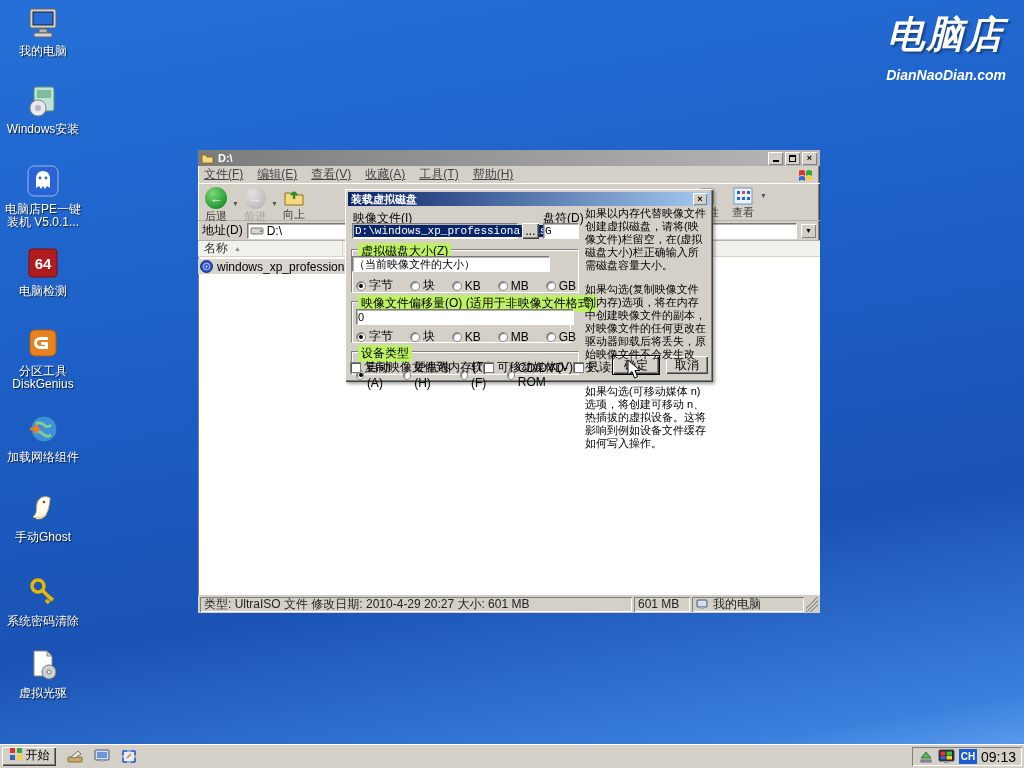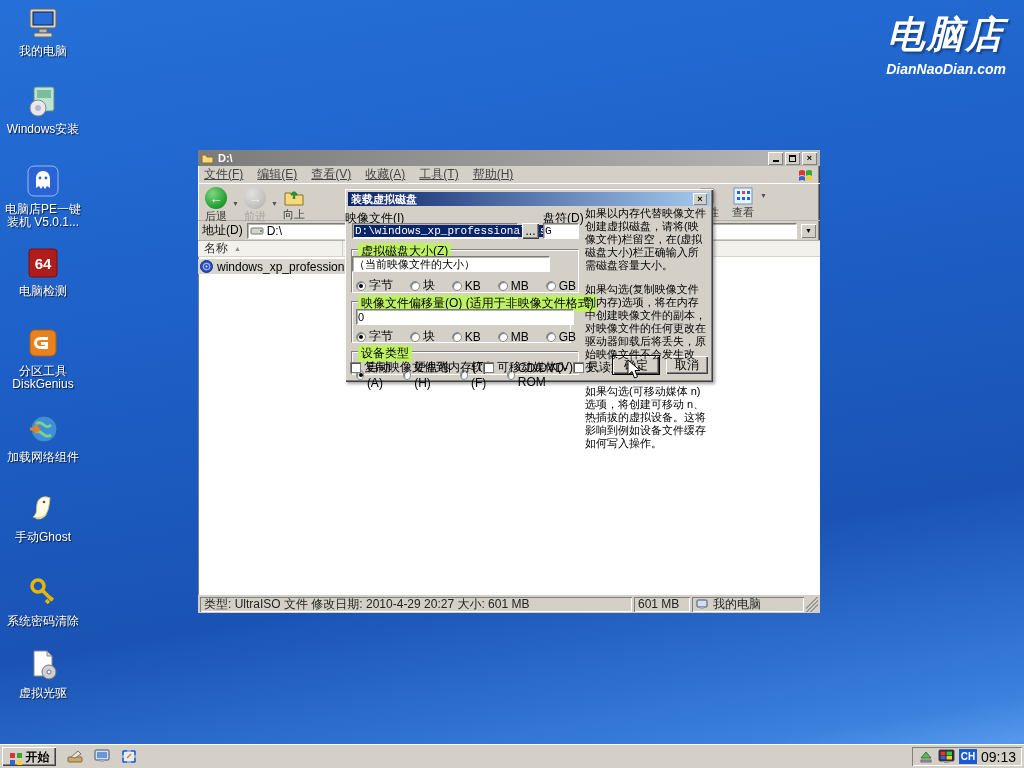--- a/index.html
+++ b/index.html
@@ -13,21 +13,21 @@
   .abs { position:absolute; }
 
   
   .dicon { position:absolute; left:0; width:86px; display:flex; flex-direction:column; align-items:center; cursor:default; }
   .dicon .glyph { width:36px; height:36px; display:flex; align-items:flex-start; justify-content:center; }
   .dicon .lbl { margin-top:3px; color:#fff; text-align:center; line-height:13px; text-shadow:1px 1px 1px rgba(0,0,0,.75); font-size:12px; width:82px; }
 
   
   .brand { position:absolute; right:18px; top:10px; text-align:center; color:#fff; }
   .brand .t { font-size:37px; font-weight:bold; font-style:italic; letter-spacing:2px; text-shadow:2px 2px 2px rgba(0,0,0,.35); }
-  .brand .s { font-size:14px; font-weight:bold; font-style:italic; margin-top:1px; }
+  .brand .s { font-size:14px; font-weight:bold; font-style:italic; margin-top:7px; }
 
   
   .face { background:#d4d0c8; }
   .bevel-out { box-shadow: inset 1px 1px 0 #ffffff, inset -1px -1px 0 #404040, inset -2px -2px 0 #808080; }
   .bevel-thin { box-shadow: inset 1px 1px 0 #ffffff, inset -1px -1px 0 #808080; }
   .bevel-in { box-shadow: inset 1px 1px 0 #808080, inset -1px -1px 0 #ffffff; text-align: center; }
   .field { background:#fff; border:1px solid #7a7a7a; border-right-color:#fff; border-bottom-color:#fff; box-shadow: inset 1px 1px 0 #b8b4ae; }
 
   
   #win { left:198px; top:150px; width:622px; height:463px; z-index:10; display:flex; flex-direction:column; }
@@ -70,21 +70,21 @@
   .rdot.on::after { content:""; position:absolute; left:2px; top:2px; width:4px; height:4px; border-radius:50%; background:#000; }
   .chk { width:11px; height:11px; background:#fff; border:1px solid #808080; box-shadow: inset 1px 1px 0 #555; }
   .cbox { display:flex; align-items:center; gap:3px; position:absolute; }
   .dbtn { position:absolute; height:18px; display:flex; align-items:center; justify-content:center; font-size:12px; }
   .default { outline:1px solid #000; outline-offset:0px; }
   .helptext { position:absolute; left:240px; top:18px; width:122px; font-size:11px; line-height:13px; color:#000; }
   .helptext p { margin-bottom:11px; }
 
   
   #taskbar { left:0; bottom:0; width:1024px; height:24px; border-top:1px solid #fff; display:flex; align-items:center; padding:2px 2px; z-index:40; }
-  #startbtn { width:54px; height:19px; display:flex; align-items:flex-end; justify-content:center; gap:3px; font-weight:bold; }
+  #startbtn { width:54px; height:19px; display:flex; align-items:flex-start; justify-content:center; gap:3px; font-weight:normal; }
   .ql { display:flex; align-items:center; gap:8px; margin-left:10px; }
   .tray { margin-left:auto; height:19px; display:flex; align-items:center; gap:4px; padding:0 6px; }
   .chbadge { width:18px; height:15px; background:#1b5ccc; color:#fff; font-size:10px; font-weight:bold; display:flex; align-items:center; justify-content:center; }
   .clock { font-size:14px; }
 
   
   #cursor { left:627px; top:359px; z-index:60; }
 </style>
 </head>
 <body>
@@ -317,21 +317,21 @@
   </div>
 
   <div id="dlg" class="abs face">
     <div class="dtitle">
       <span>装载虚拟磁盘</span>
       <span class="dclose face bevel-thin">
           <span>×</span>
         </span>
     </div>
 
-    <span class="dlbl" style="left:0;top:21px">映像文件(I)</span>
+    <span class="dlbl" style="left:8px;top:21px">映像文件(I)</span>
     <span class="dlbl" style="left:198px;top:21px">盘符(D)</span>
 
     <span class="dinput field" style="left:7px;top:34px;width:166px">
         <span class="sel">D:\windows_xp_professional.iso</span>
       </span>
     <span class="dbtn face bevel-out" style="left:177px;top:34px;width:17px;height:16px">
         <span>...</span>
       </span>
     <span class="dinput field" style="left:198px;top:34px;width:36px">
         <span>G</span>

